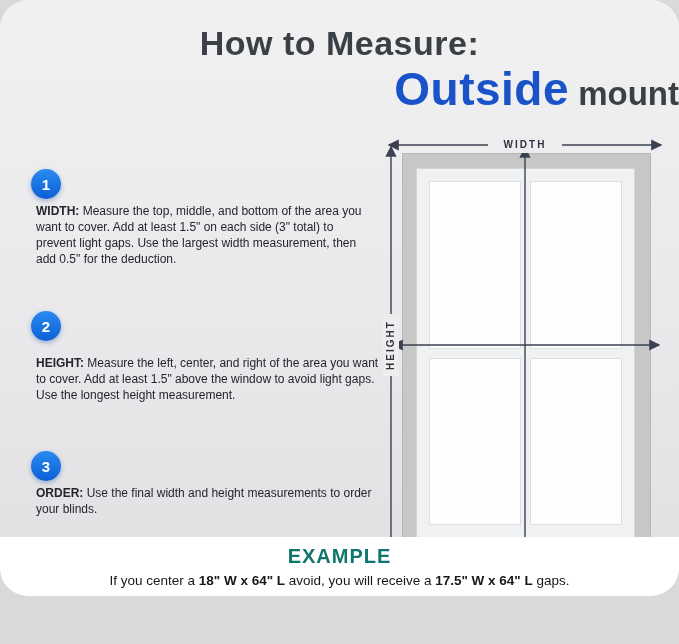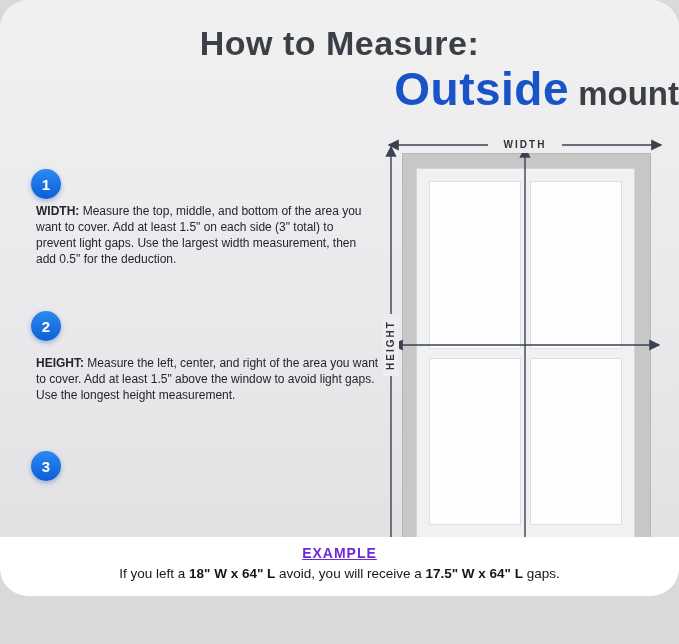--- a/index.html
+++ b/index.html
@@ -60,40 +60,41 @@
   }
   .width-label{left:105px;top:4px;width:74px;height:16px;line-height:16px;}
   .height-label{left:-23px;top:204px;width:62px;height:16px;line-height:16px;transform:rotate(-90deg);}
 
   
   .example-bar{
     position:absolute;left:0;right:0;bottom:0;height:51px;background:#ffffff;
     text-align:center;padding-top:8px;box-sizing:content-box;
   }
   .example-heading{
-    font-size:14px;font-weight:800;color:#6d28d9;letter-spacing:1px;text-decoration:underline;
+    font-size:20px;font-weight:800;color:#0f766e;letter-spacing:1px;
   }
   .example-text{font-size:13.5px;color:#16181c;margin-top:5px;}
   .example-bold{font-weight:700;}
 </style>
 </head>
 <body>
 
 <div class="page">
 
   <div class="title-line1">How to Measure:</div>
   <div class="title-line2"><span class="title-accent">Outside</span><span class="title-rest"> mount</span></div>
 
   <div class="step-badge" id="badge-1">1</div>
   <div class="step-text" id="text-1"><span class="step-label">WIDTH:</span><span> Measure the top, middle, and bottom of the area you want to cover. Add at least 1.5" on each side (3" total) to prevent light gaps. Use the largest width measurement, then add 0.5" for the deduction.</span></div>
 
   <div class="step-badge" id="badge-2">2</div>
   <div class="step-text" id="text-2"><span class="step-label">HEIGHT:</span><span> Measure the left, center, and right of the area you want to cover. Add at least 1.5" above the window to avoid light gaps. Use the longest height measurement.</span></div>
 
   <div class="step-badge" id="badge-3">3</div>
+  <div class="step-text" id="text-3"><span class="step-label">ORDER:</span><span> Use the final width and height measurements to order your blinds.</span></div>
 
   <div class="diagram">
     <div class="frame-outer"></div>
     <div class="frame-inner">
       <div class="pane"></div>
       <div class="pane"></div>
       <div class="pane"></div>
       <div class="pane"></div>
     </div>
 
@@ -108,16 +109,16 @@
       <line x1="142" y1="15" x2="142" y2="440" stroke="#3a4150" stroke-width="1.4" marker-start="url(#ah)" marker-end="url(#ah)"></line>
       <line x1="10" y1="212" x2="276" y2="212" stroke="#3a4150" stroke-width="1.4" marker-start="url(#ah)" marker-end="url(#ah)"></line>
     </svg>
 
     <div class="dim-label width-label">WIDTH</div>
     <div class="dim-label height-label">HEIGHT</div>
   </div>
 
   <div class="example-bar">
     <div class="example-heading">EXAMPLE</div>
-    <div class="example-text"><span>If you left a </span><span class="example-bold">18" W x 64" L</span><span> avoid, you will receive a </span><span class="example-bold">17.5" W x 64" L</span><span> gaps.</span></div>
+    <div class="example-text"><span>If you center a </span><span class="example-bold">18" W x 64" L</span><span> avoid, you will receive a </span><span class="example-bold">17.5" W x 64" L</span><span> gaps.</span></div>
   </div>
 
 </div>
 
 </body></html>

